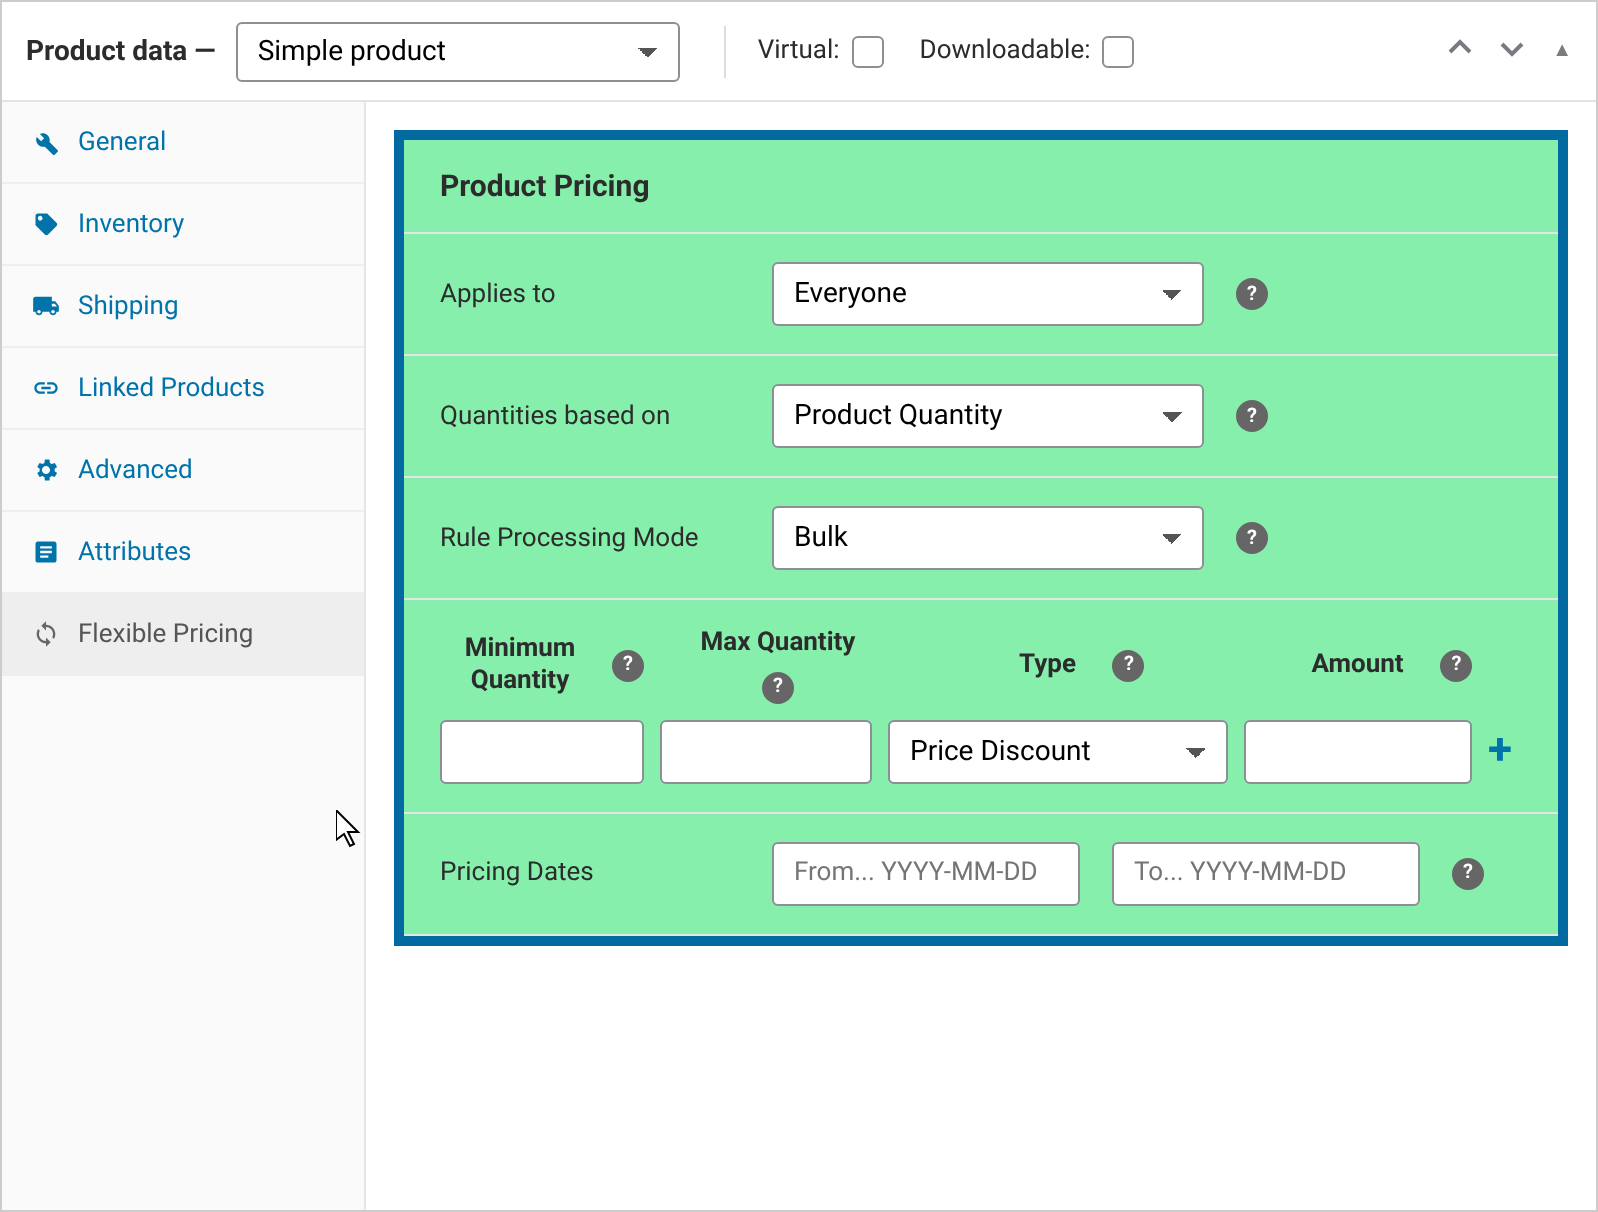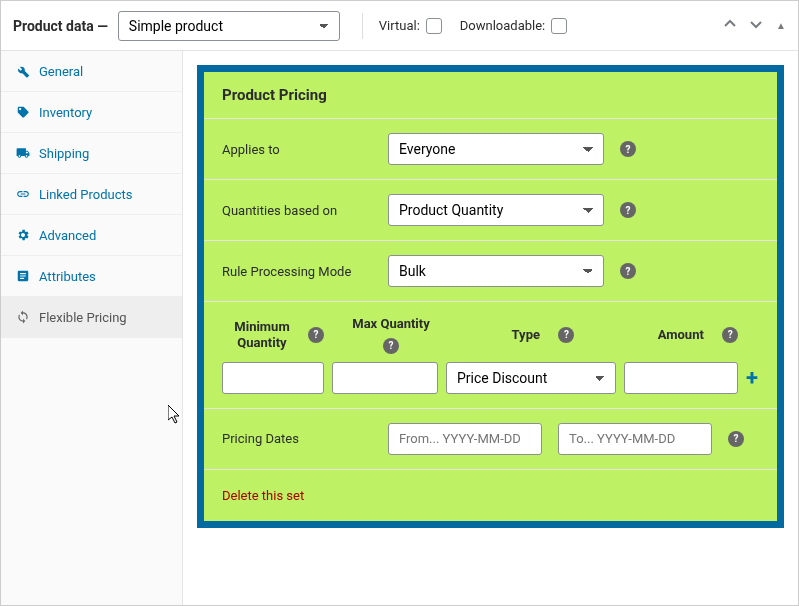--- a/index.html
+++ b/index.html
@@ -16,21 +16,21 @@
   .tri { font-size: 10px; }
 
   .body-wrap { display: flex; height: calc(100% - 50px); }
   .sidebar { width: 182px; border-right: 1px solid #e5e5e5; background: #fafafa; }
   .side-item { display: flex; align-items: center; gap: 8px; padding: 12px 14px; font-size: 13px; color: #0073aa; border-bottom: 1px solid #eee; cursor: pointer; }
   .side-item.active { background: #eee; color: #555; font-weight: 400; }
   .side-item .icon { width: 16px; height: 16px; display: inline-flex; align-items: center; justify-content: center; flex-shrink: 0; }
   .side-item .icon svg { width: 14px; height: 14px; }
 
   .main { flex: 1; padding: 14px; overflow: auto; }
-  .panel { border: 7px solid #0369a1; background: #bef264; }
+  .panel { border: 5px solid #0369a1; background: #86efac; }
   .panel-header { padding: 14px 18px; font-weight: 700; font-size: 15px; border-bottom: 1px solid #e5e5e5; }
   .row { display: flex; align-items: center; padding: 14px 18px; border-bottom: 1px solid #e5e5e5; gap: 16px; }
   .row:last-child { border-bottom: none; }
   .row-label { width: 150px; font-size: 13px; }
   .row select { width: 216px; height: 32px; border: 1px solid #8c8f94; border-radius: 3px; padding: 4px 26px 4px 10px; font-size: 14px; background: #fff; appearance: none; background-image: linear-gradient(45deg, transparent 50%, #555 50%), linear-gradient(135deg, #555 50%, transparent 50%); background-position: calc(100% - 15px) 13px, calc(100% - 10px) 13px; background-size: 5px 5px, 5px 5px; background-repeat: no-repeat; }
   .help { width: 16px; height: 16px; border-radius: 50%; background: #666; color: #fff; font-size: 10px; display: inline-flex; align-items: center; justify-content: center; font-weight: 700; cursor: help; flex-shrink: 0;}
   
   .qty-block { padding: 14px 18px; border-bottom: 1px solid #e5e5e5; }
   .qty-headers { display: flex; gap: 12px; margin-bottom: 8px; }
   .qty-headers .col { font-weight: 700; font-size: 13px; display: flex; align-items: center; justify-content: center; gap: 6px; text-align: center; }
@@ -193,23 +193,20 @@
         </div>
       </div>
 
       <div class="dates-row">
         <span class="row-label">Pricing Dates</span>
         <input type="text" class="date-input" placeholder="From... YYYY-MM-DD" style="">
         <input type="text" class="date-input" placeholder="To... YYYY-MM-DD" style="">
         <span class="help">?</span>
       </div>
 
-      <div class="delete-row">
-        <span class="delete-link">Delete this set</span>
-      </div>
     </div>
 
   </div>
 </div>
 
 <svg class="cursor-img" width="16" height="20" viewBox="0 0 16 20">
     <path d="M0 0 L0 15 L4 12 L7 18 L9 17 L6 11 L11 11 Z" fill="#fff" stroke="#000" stroke-width="1"></path>
   </svg>
 
 </body></html>

